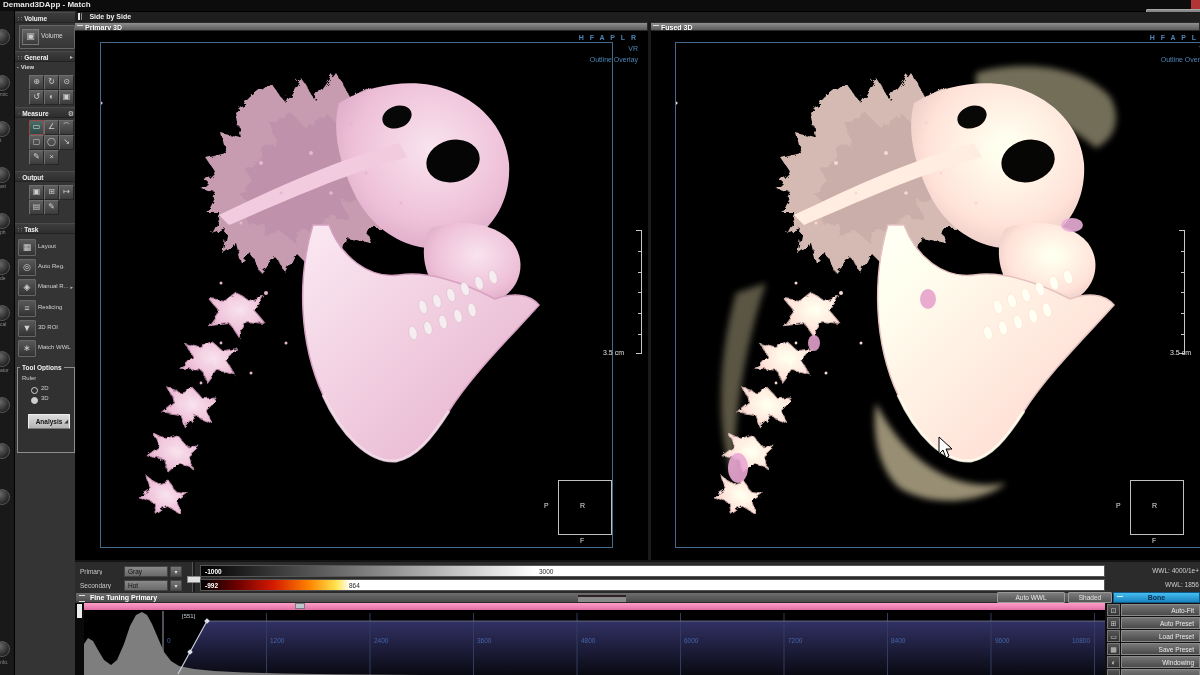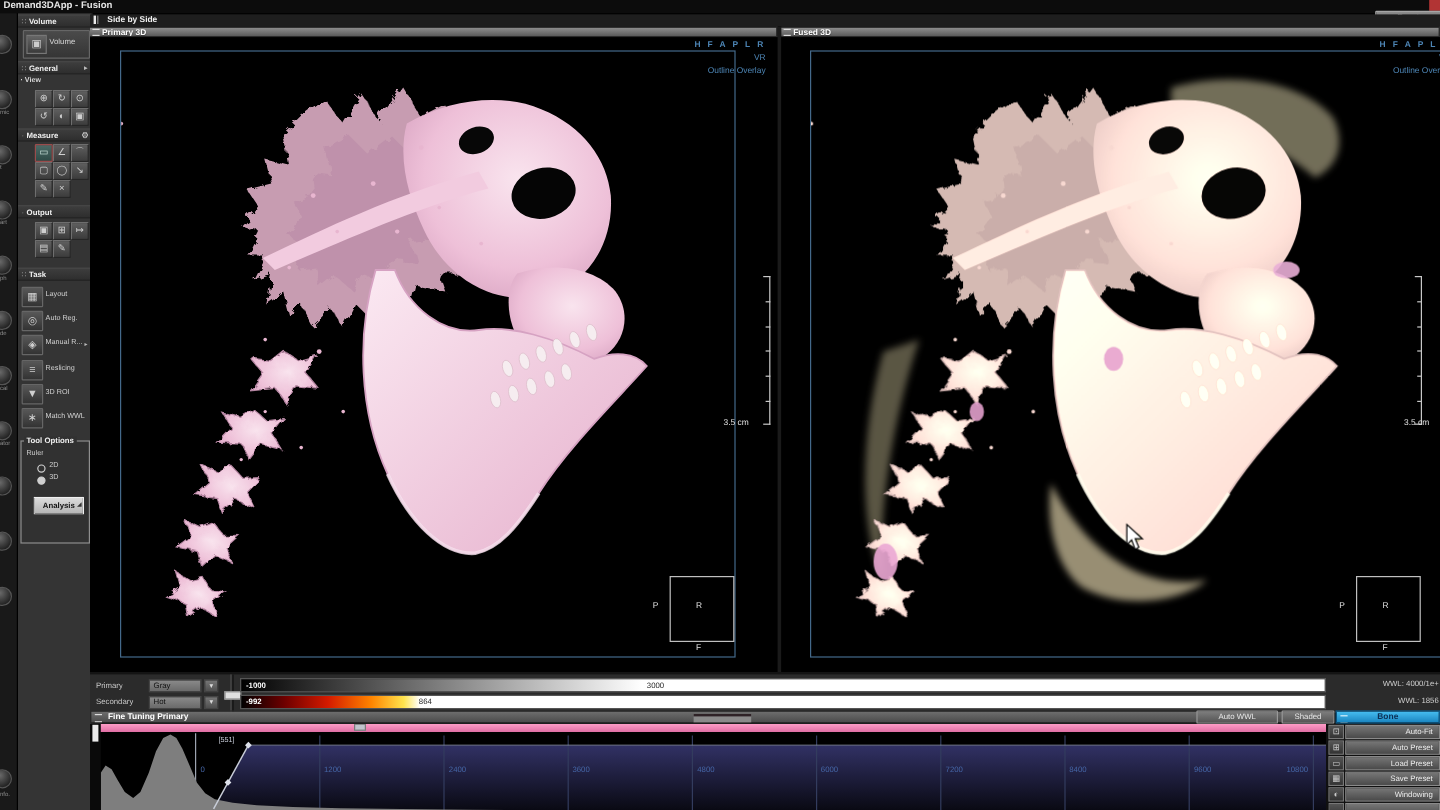--- a/index.html
+++ b/index.html
@@ -190,21 +190,21 @@
           <circle cx="300" cy="160" r="1.6"></circle>
         <circle cx="120" cy="300" r="1.4"></circle>
           <circle cx="100" cy="340" r="1.4"></circle>
           <circle cx="190, " cy="60" r="1.6"></circle>
       </g>
     </symbol>
   </defs>
 </svg>
 
 <div id="titlebar" class="abs">
-  <div class="abs t nosel">Demand3DApp - Fusion</div>
+  <div class="abs t nosel">Demand3DApp - Match</div>
 </div>
 <div id="corner-red" class="abs"></div>
 <div id="reset-btn" class="abs nosel">Reset</div>
 
 <div id="rail" class="abs">
   <div class="abs railcirc" style="top:18px"></div>
   <div class="abs railcirc" style="top:64px"></div>
   <div class="abs railtxt" style="top:80px">mic</div>
   <div class="abs railcirc" style="top:110px"></div>
   <div class="abs railtxt" style="top:126px">t</div>

